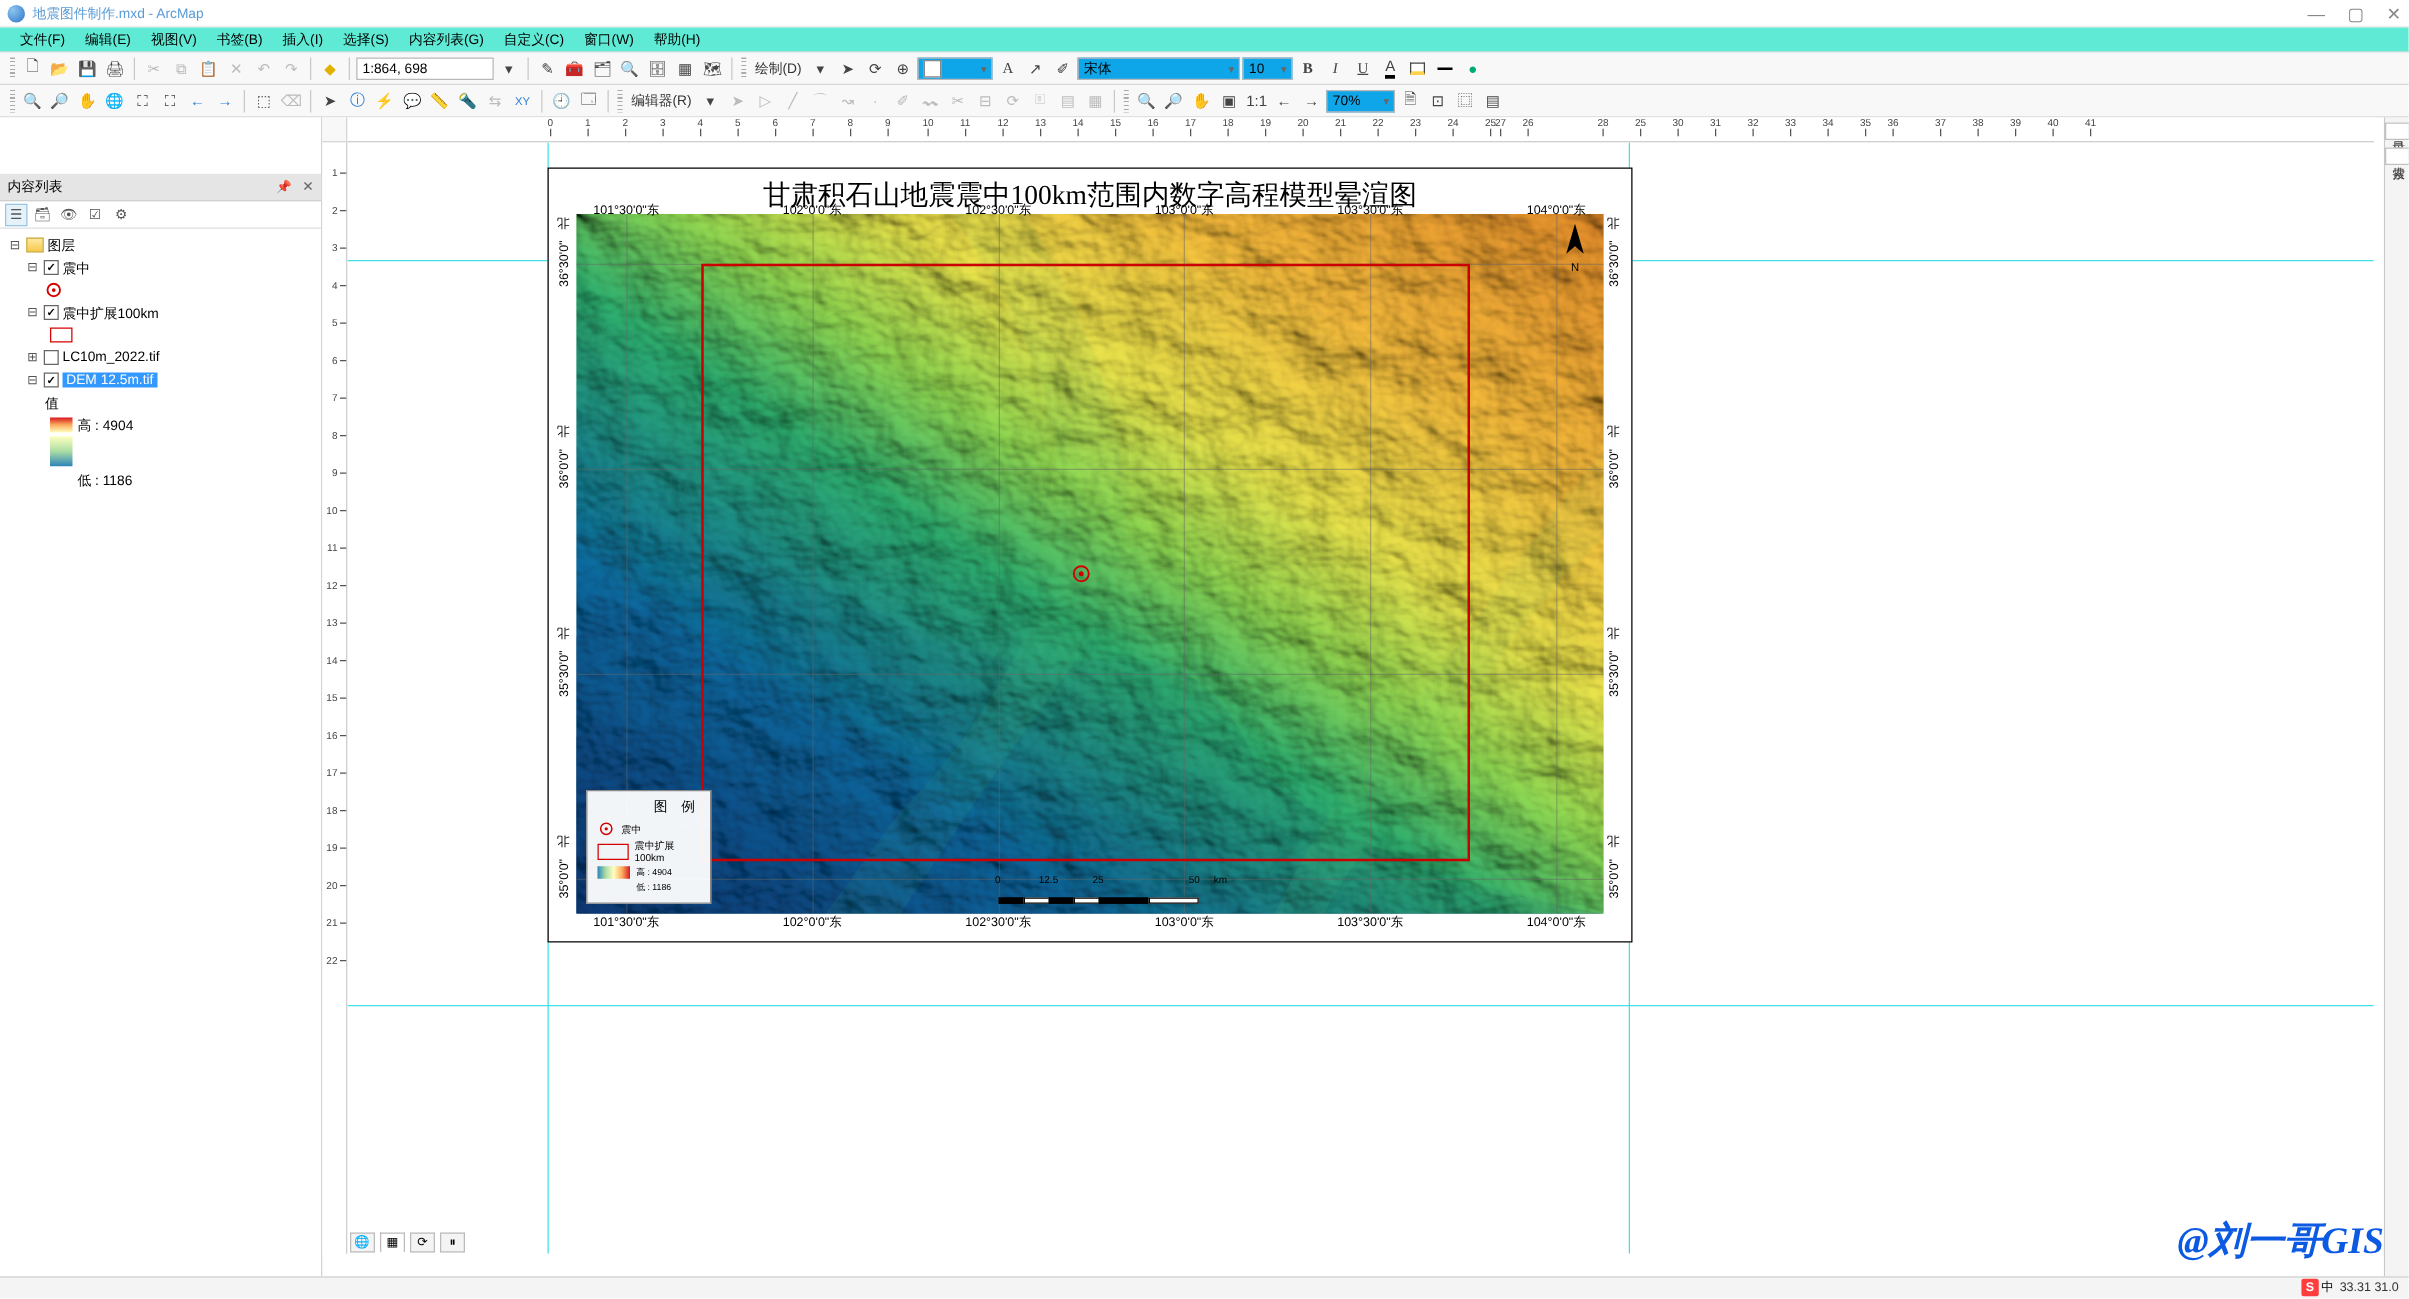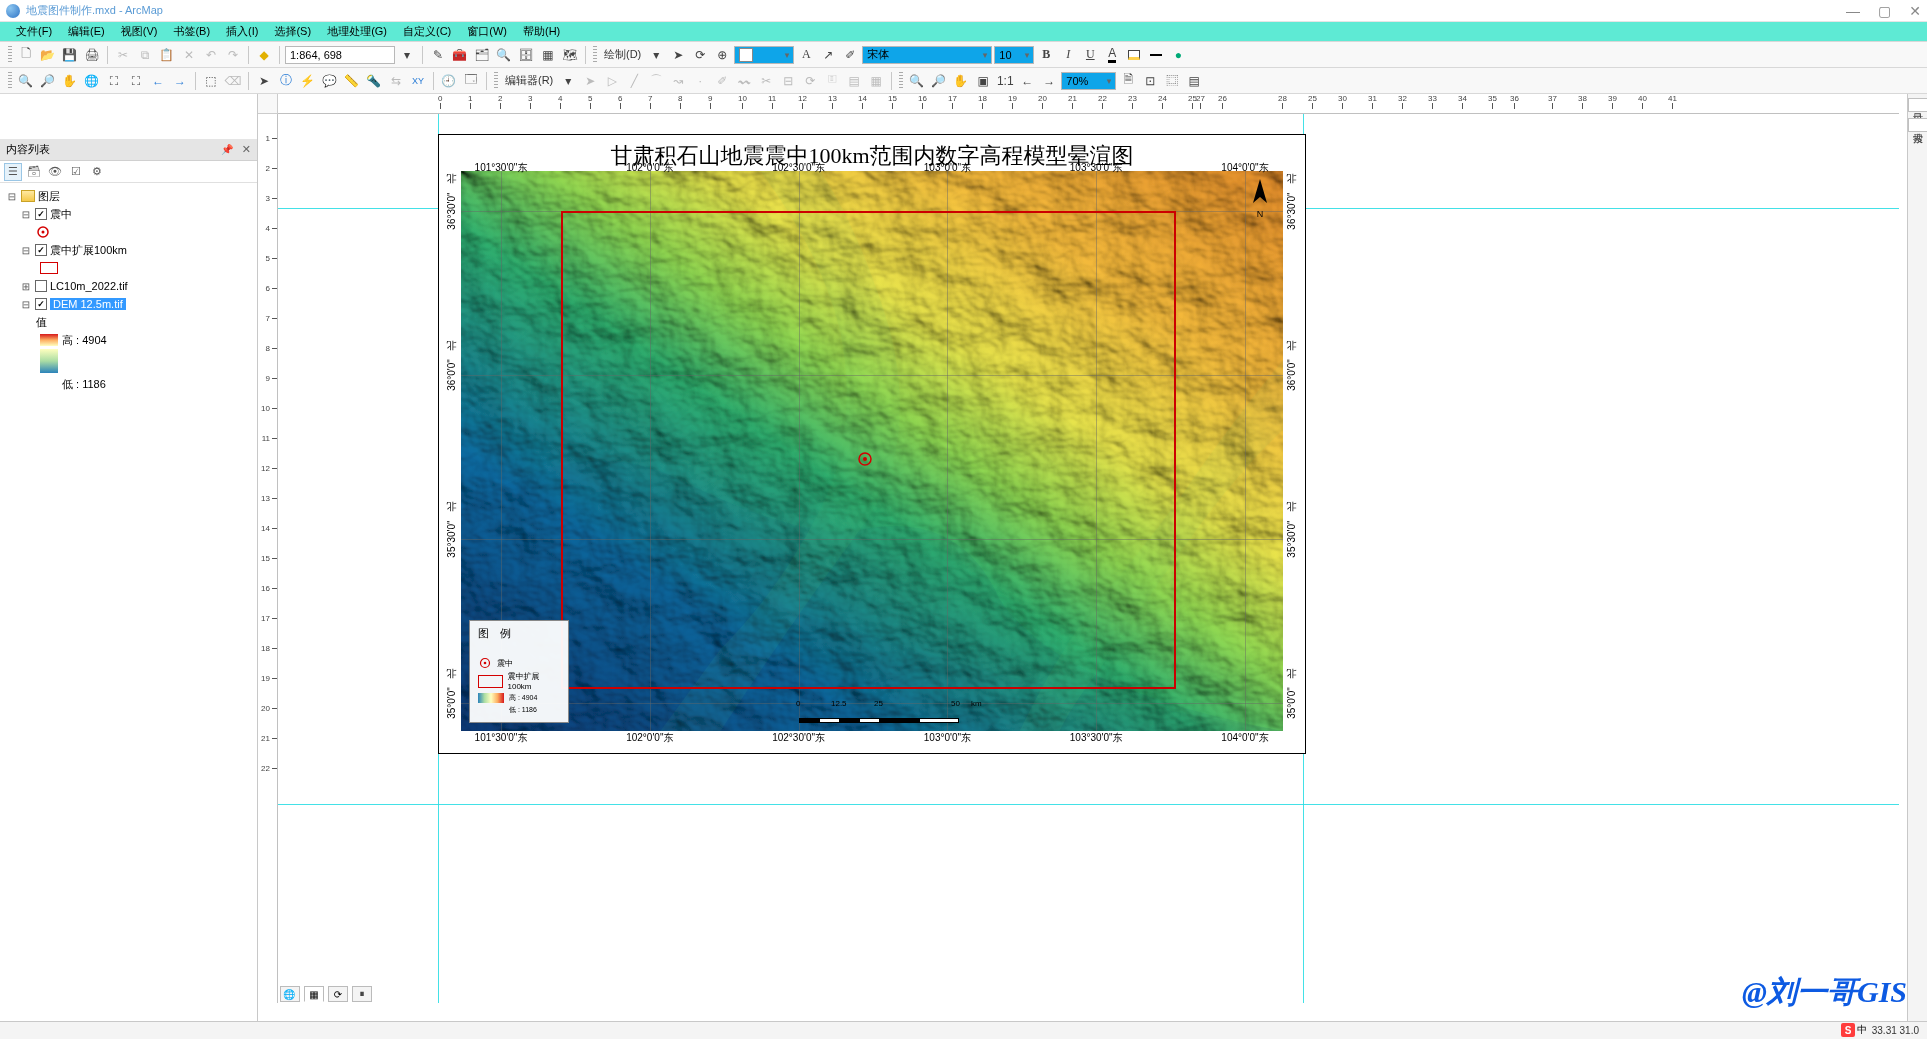--- a/index.html
+++ b/index.html
@@ -66,21 +66,21 @@
 
 .mapframe { position:absolute; border: 1.5px solid #000; background:#fff; }
 .mapframe .map-title { position:absolute; top:6px; left:0; right:0; text-align:center; font-size: 22px; font-family: SimSun, serif; }
 .mapframe .lon-label { position:absolute; font-size:10px; color:#000; transform: translateX(-50%); }
 .mapframe .lat-label { position:absolute; font-size:10px; color:#000; writing-mode: vertical-rl; transform: translateY(-50%) rotate(180deg); }
 .mapframe .north-arrow { position:absolute; width:30px; height:40px; }
 .mapframe .dem-body { position:absolute; overflow:hidden; }
 .mapframe .dem-body svg { width:100%; height:100%; display:block; }
 .mapframe .extent-box { position:absolute; border: 2px solid #cc0000; }
 .mapframe .legend-box { position:absolute; background: rgba(255,255,255,0.95); border:1px solid #888; padding: 5px 8px; font-size: 9px; font-family: SimSun,serif; }
-.mapframe .legend-box .leg-title { text-align:left; font-size:11px; margin-bottom:16px; letter-spacing:4px; }
+.mapframe .legend-box .leg-title { text-align:right; font-size:11px; margin-bottom:4px; letter-spacing:4px; }
 .mapframe .legend-box .leg-row { display:flex; align-items:center; gap:5px; margin: 2px 0; font-size:8px; }
 .mapframe .scalebar { position:absolute; height:14px; display:flex; align-items:flex-end; font-size:8px; }
 .mapframe .scalebar .seg { height:5px; border:1px solid #000; border-right:none; }
 .mapframe .scalebar .seg:last-child { border-right:1px solid #000; }
 
 .view-tabs { position:absolute; left:2px; bottom:0; height:18px; display:flex; align-items:center; gap:4px; }
 .view-tabs .vtab { width:20px; height:16px; border:1px solid #bbb; background:#f4f4f4; display:flex; align-items:center; justify-content:center; font-size:10px; cursor:pointer; }
 .view-tabs .vtab.active { background:#fff; border-bottom-color:#fff; }
 
 .right-dock { width: 20px; background:#f4f4f4; border-left:1px solid #c8c8c8; display:flex; flex-direction:column; align-items:center; padding-top:4px; gap:6px; }
@@ -108,21 +108,21 @@
   </div>
 </div>
 
 <div class="menubar">
   <div class="menu-item">文件(F)</div>
   <div class="menu-item">编辑(E)</div>
   <div class="menu-item">视图(V)</div>
   <div class="menu-item">书签(B)</div>
   <div class="menu-item">插入(I)</div>
   <div class="menu-item">选择(S)</div>
-  <div class="menu-item">地理处理(G)</div>
+  <div class="menu-item">内容列表(G)</div>
   <div class="menu-item">自定义(C)</div>
   <div class="menu-item">窗口(W)</div>
   <div class="menu-item">帮助(H)</div>
 </div>
 
 <div class="toolbar-row">
   <div class="tb-grip"></div>
   <div class="tb-btn">🗋</div>
   <div class="tb-btn">📂</div>
   <div class="tb-btn">💾</div>

